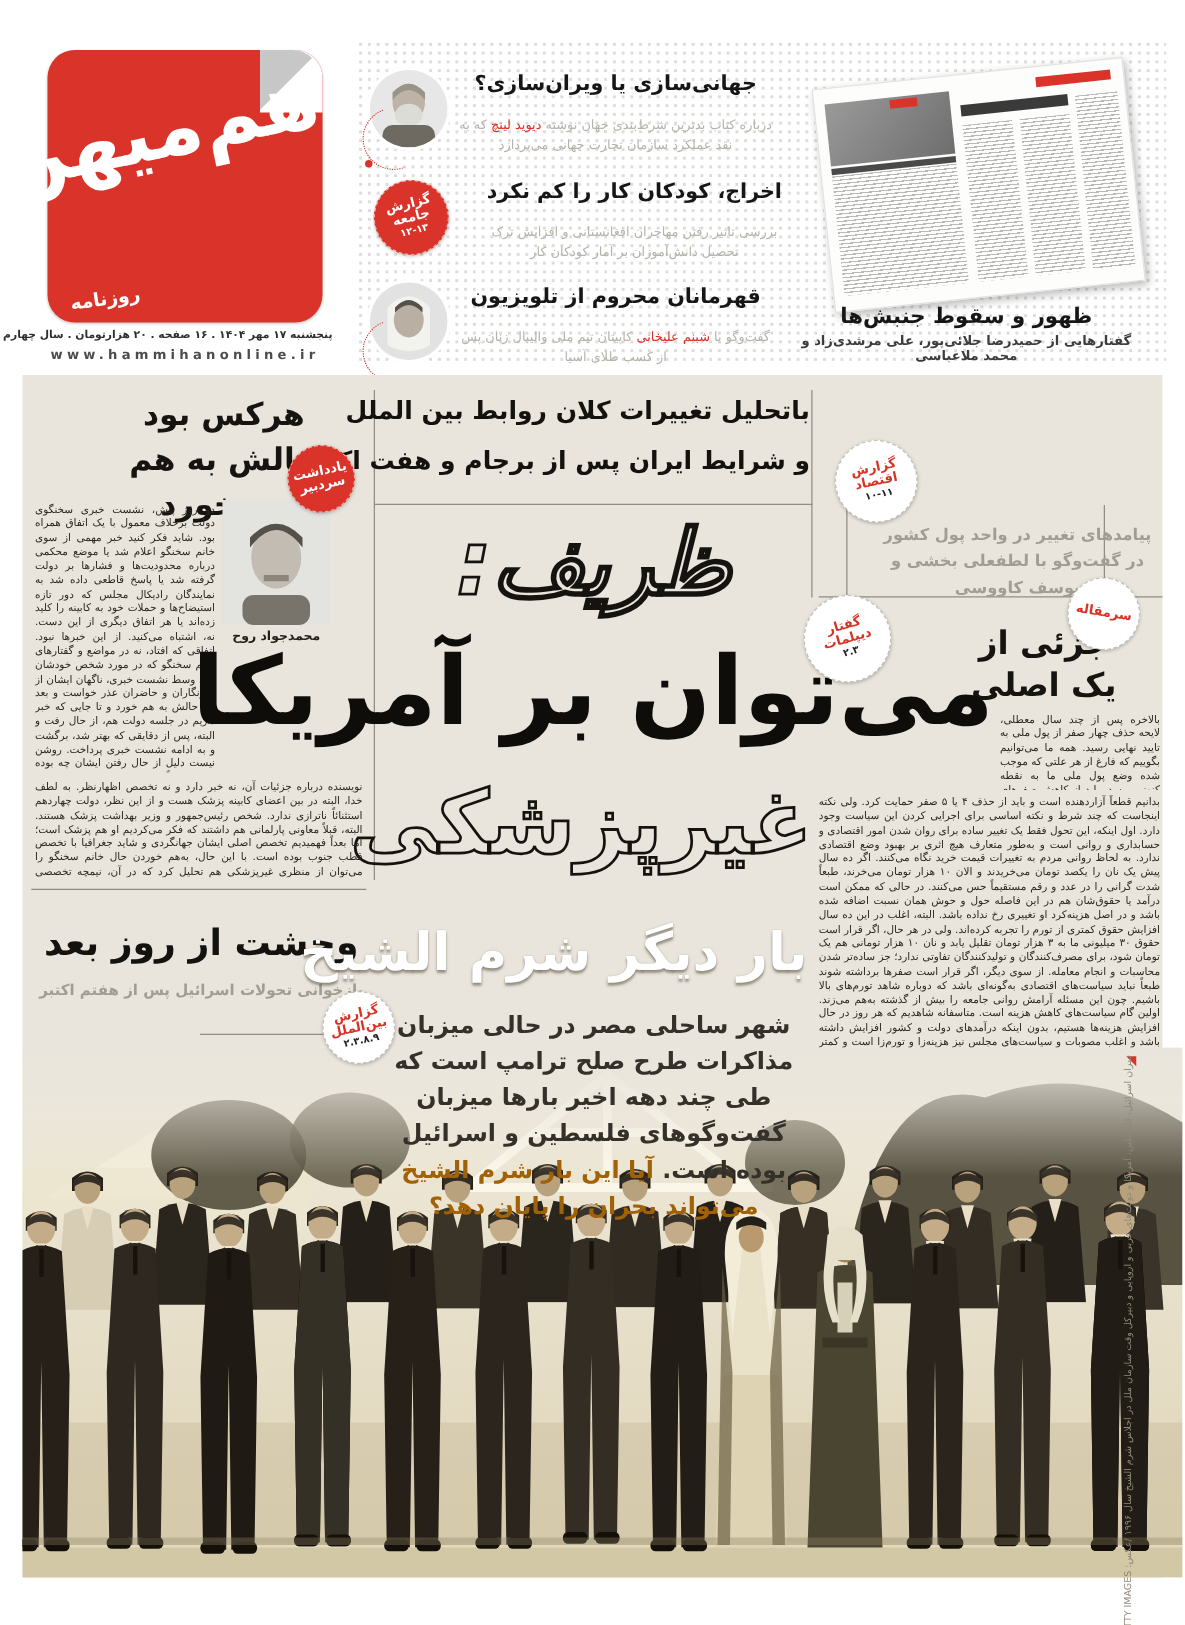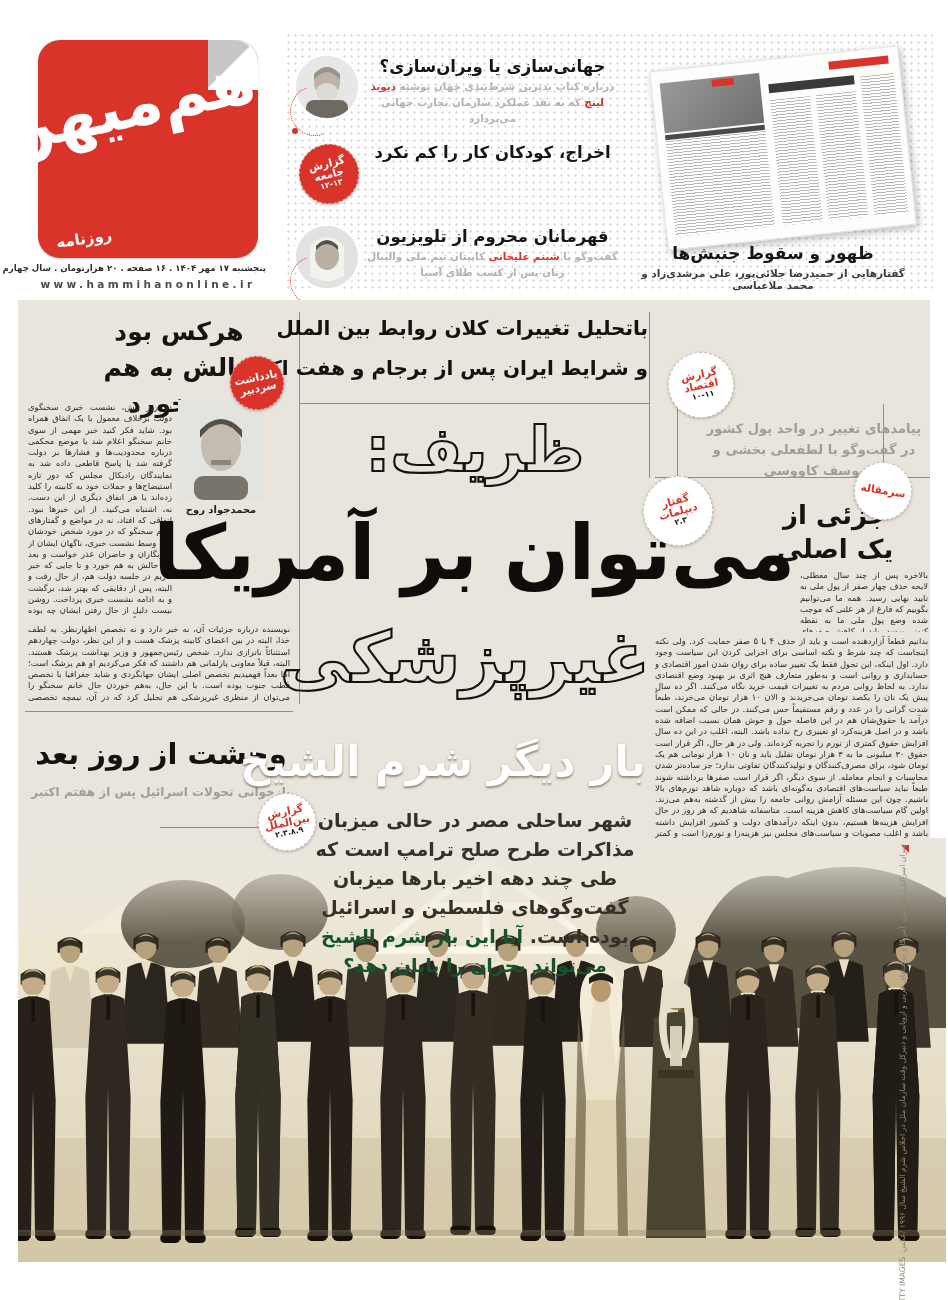--- a/index.html
+++ b/index.html
@@ -15,21 +15,21 @@
     background-size:7px 7px;}
   .logo-box{left:38px;top:40px;width:220px;height:218px;background:#da342a;border-radius:22px;box-shadow:0 1px 2px rgba(0,0,0,.2);}
   .logo-fold{position:absolute;top:0;left:170px;width:50px;height:50px;border-radius:0 22px 0 0;background:#fff;}
   .logo-fold:after{content:"";position:absolute;left:0;top:0;border-top:48px solid #c7c7c7;border-right:48px solid transparent;border-radius:0 22px 0 0;}
   .logo-word{position:absolute;right:2px;top:26px;width:216px;color:#fff;font-weight:bold;font-size:64px;line-height:70px;text-align:center;transform:rotate(-12deg);letter-spacing:-3px;}
   .logo-sub{position:absolute;left:18px;bottom:10px;color:#fff;font-size:15px;font-weight:bold;transform:rotate(-8deg);}
   .dateline{left:30px;top:263px;width:236px;font-size:8.6px;font-weight:bold;color:#2e2e2e;text-align:center;white-space:nowrap;}
   .website{left:38px;top:278px;width:220px;font-size:10.5px;font-weight:bold;color:#4c4c4c;letter-spacing:3.4px;text-align:center;direction:ltr;white-space:nowrap;}
 
   .hitem-title{font-size:16.5px;font-weight:900;color:#161616;line-height:22px;}
-  .hitem-sub{font-size:10.3px;font-weight:bold;color:#b7b3aa;line-height:16px;margin-top:0;}
+  .hitem-sub{font-size:10.3px;font-weight:normal;color:#b7b3aa;line-height:16px;margin-top:14px;}
   .hl-red{color:#d93226;}
   .hphoto{border-radius:50%;overflow:hidden;background:#ececec;box-shadow:0 0 0 3px #fff,0 1px 3px rgba(0,0,0,.25);}
   .red-arc{border:1.6px dotted #d93226;border-radius:50%;border-color:transparent transparent #d93226 #d93226;}
   .red-dot{width:6px;height:6px;border-radius:50%;background:#d93226;}
 
   
   .stamp{position:absolute;border-radius:50%;background:#fff;border:1px dashed #c6c2b8;box-shadow:0 1px 3px rgba(0,0,0,.25);
     display:flex;flex-direction:column;align-items:center;justify-content:center;line-height:1.05;z-index:30;}
   .stamp .s1,.stamp .s2{color:#d93226;font-weight:900;font-size:10.5px;}
   .stamp .sp{color:#222;font-weight:bold;font-size:8px;margin-top:1px;}
@@ -53,28 +53,28 @@
   .gray-sub{font-size:13px;font-weight:bold;color:#a19d93;line-height:21px;}
   .ed-title{font-size:26px;font-weight:900;color:#161410;line-height:34px;}
   .body-txt{font-size:8.4px;line-height:11.3px;color:#2a2822;text-align:justify;text-align-last:right;font-weight:500;}
   .clip{overflow:hidden;}
 
   .kicker{font-size:20px;font-weight:900;color:#14120e;line-height:33px;white-space:nowrap;}
   .outline{font-weight:900;color:#15130f;}
   @supports (-webkit-text-stroke: 2px black){
     .outline{-webkit-text-stroke:2.2px #15130f;color:transparent;}
   }
-  .speaker{font-size:62px;line-height:100px;letter-spacing:2px;}
+  .speaker{font-size:72px;line-height:100px;letter-spacing:2px;font-style:italic;}
   .mainline{font-size:76px;font-weight:900;color:#0e0d0a;white-space:nowrap;line-height:110px;}
   .tailline{font-size:70px;line-height:88px;letter-spacing:1px;}
 
   .sharm-title{font-size:42px;font-weight:900;color:#fff;white-space:nowrap;
     text-shadow:0 2px 2px rgba(75,68,50,.5),0 0 1px rgba(120,110,90,.6);}
   .sharm-lead{font-size:19px;font-weight:bold;color:#34302a;line-height:29px;}
-  .sharm-lead b{color:#14532d;font-weight:900;}
+  .sharm-lead b{color:#a16207;font-weight:900;}
 
   .note-title{font-size:25px;font-weight:900;color:#161410;line-height:36px;margin-left:36px;}
   .author{font-size:10px;font-weight:900;color:#23211c;}
   .sec-title{font-size:29px;font-weight:900;color:#14120e;}
 
   .photo-caption{left:898px;top:1258px;width:414px;transform:rotate(-90deg);transform-origin:0 0;
     font-size:7.6px;color:#8e8877;white-space:nowrap;direction:rtl;}
   .cap-tri{left:901px;top:845px;width:0;height:0;border-top:8px solid #d9332a;border-left:8px solid transparent;}
 </style>
 </head>
@@ -110,22 +110,26 @@
       <span class="hl-red">دیوید لینچ</span>
       <span>که به نقد عملکرد سازمان تجارت جهانی می‌پردازد</span>
     </div>
   </div>
 
   <div class="stamp redfill" style="left:299px;top:144px;width:58px;height:58px;transform:rotate(-14deg);">
     <span class="s1">گزارش</span>
     <span class="s2">جامعه</span>
     <span class="sp">۱۲-۱۳</span>
   </div>
-  <div class="abs rt" style="left:365px;top:142px;width:255px;">
+  <div class="abs rt" style="left:380px;top:142px;width:255px;">
     <div class="hitem-title">اخراج، کودکان کار را کم نکرد</div>
+    <div class="hitem-sub">
+      <span>بررسی تاثیر رفتن مهاجران افغانستانی</span>
+      <span>و افزایش ترک تحصیل دانش‌آموزان بر آمار کودکان کار</span>
+    </div>
   </div>
 
   <div class="abs hphoto" style="left:296px;top:226px;width:62px;height:62px;">
     <svg width="62" height="62" viewBox="0 0 62 62">
       <rect width="62" height="62" fill="#e2e2e2"></rect>
       <path d="M14,20 Q31,2 48,20 L48,50 Q31,60 14,50 Z" fill="#f2f2ef"></path>
       <ellipse cx="31" cy="30" rx="12" ry="14" fill="#b9afa2"></ellipse>
       <path d="M20,24 Q31,12 42,24 L42,20 Q31,8 20,20 Z" fill="#55504a"></path>
     </svg>
   </div>

